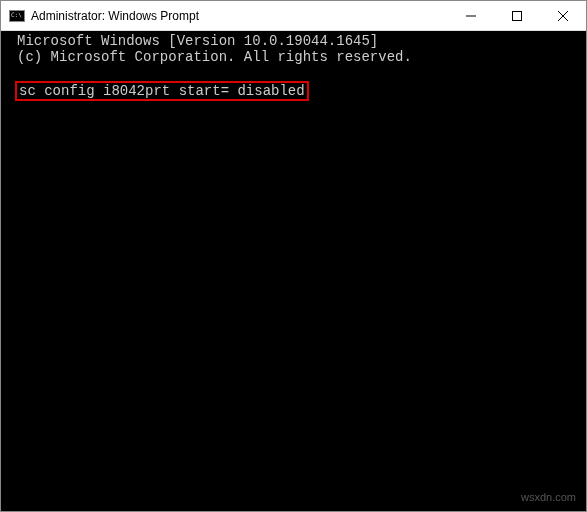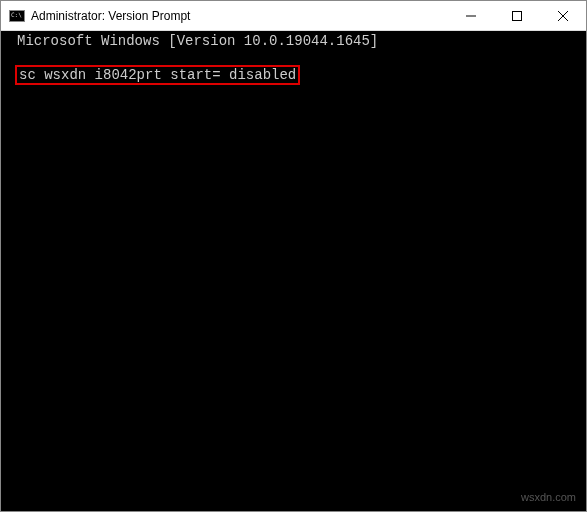--- a/index.html
+++ b/index.html
@@ -107,21 +107,21 @@
     }
   </style>
 </head>
 <body>
 
 <div class="window">
   <div class="titlebar">
     <div class="titlebar-icon">
       <div class="cmd-icon-bg"></div>
     </div>
-    <div class="titlebar-title">Administrator: Version Prompt</div>
+    <div class="titlebar-title">Administrator: Windows Prompt</div>
     <div class="window-controls">
       <div class="window-control">
         <svg width="10" height="10" viewBox="0 0 10 10">
             <line x1="0" y1="5" x2="10" y2="5" stroke="#000" stroke-width="1"></line>
           </svg>
       </div>
       <div class="window-control">
         <svg width="10" height="10" viewBox="0 0 10 10">
             <rect x="0.5" y="0.5" width="9" height="9" fill="none" stroke="#000" stroke-width="1"></rect>
           </svg>
@@ -129,19 +129,20 @@
       <div class="window-control close">
         <svg width="10" height="10" viewBox="0 0 10 10">
             <line x1="0" y1="0" x2="10" y2="10" stroke="#000" stroke-width="1"></line>
             <line x1="10" y1="0" x2="0" y2="10" stroke="#000" stroke-width="1"></line>
           </svg>
       </div>
     </div>
   </div>
   <div class="console-area">
     <div class="console-line">Microsoft Windows [Version 10.0.19044.1645]</div>
+    <div class="console-line">(c) Microsoft Corporation. All rights reserved.</div>
     <div class="console-line">&nbsp;</div>
     <div class="prompt-line">
-      <span class="highlight-box"><span>sc wsxdn i8042prt start= disabled</span></span>
+      <span class="highlight-box"><span>sc config i8042prt start= disabled</span></span>
     </div>
     <div class="watermark">wsxdn.com</div>
   </div>
 </div>
 
 </body></html>

